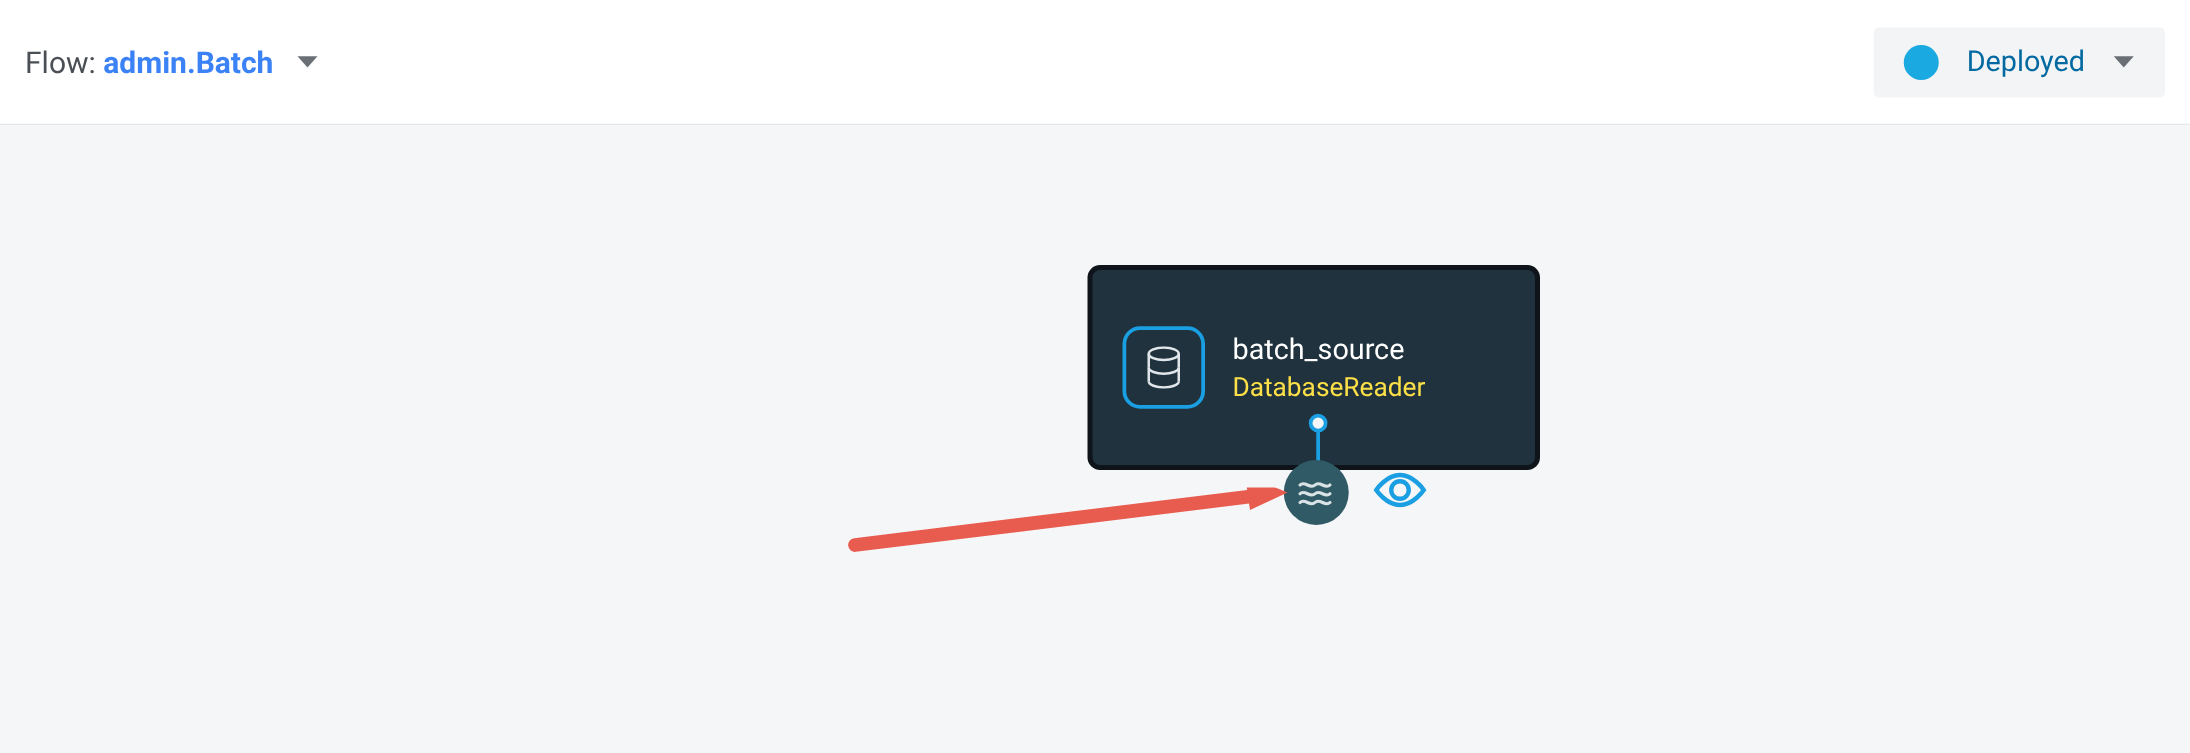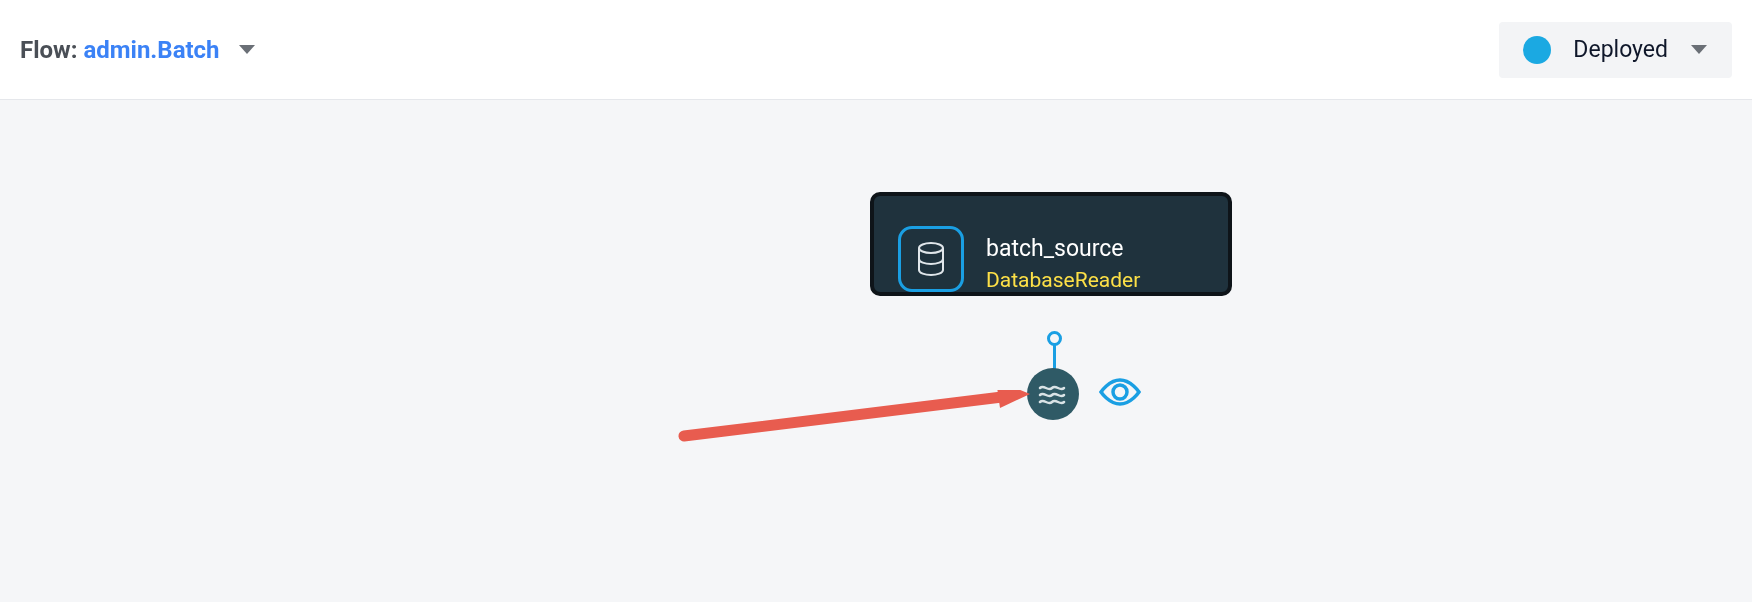--- a/index.html
+++ b/index.html
@@ -25,21 +25,21 @@
     }
     .flow-selector {
       display: flex;
       align-items: center;
       gap: 18px;
       font-size: 24px;
       color: #4a4f56;
       cursor: pointer;
     }
     .flow-label {
-      font-weight: 700;
+      font-weight: 400;
       text-align: center;
     }
     .flow-name {
       font-weight: 700;
       color: #3b82f6;
     }
     .status-badge {
       display: flex;
       align-items: center;
       gap: 22px;
@@ -49,39 +49,39 @@
       cursor: pointer;
     }
     .status-dot {
       width: 28px;
       height: 28px;
       border-radius: 50%;
       background: #1ba9e2;
     }
     .status-text {
       font-size: 23px;
-      color: #0f172a;
+      color: #0369a1;
       font-weight: 400;
     }
     .canvas {
       position: relative;
       width: 100%;
       height: calc(100% - 100px);
     }
     .node {
       position: absolute;
       left: 870px;
-      top: 92px;
+      top: 112px;
       width: 362px;
-      height: 104px;
+      height: 164px;
       background: #1f323d;
       border: 4px solid #0e1419;
       border-radius: 10px;
       display: flex;
-      align-items: flex-end;
+      align-items: center;
       padding: 0 24px;
       gap: 22px;
       cursor: pointer;
     }
     .node-icon-box {
       width: 66px;
       height: 66px;
       border: 3px solid #1a9fe3;
       border-radius: 14px;
       display: flex;

